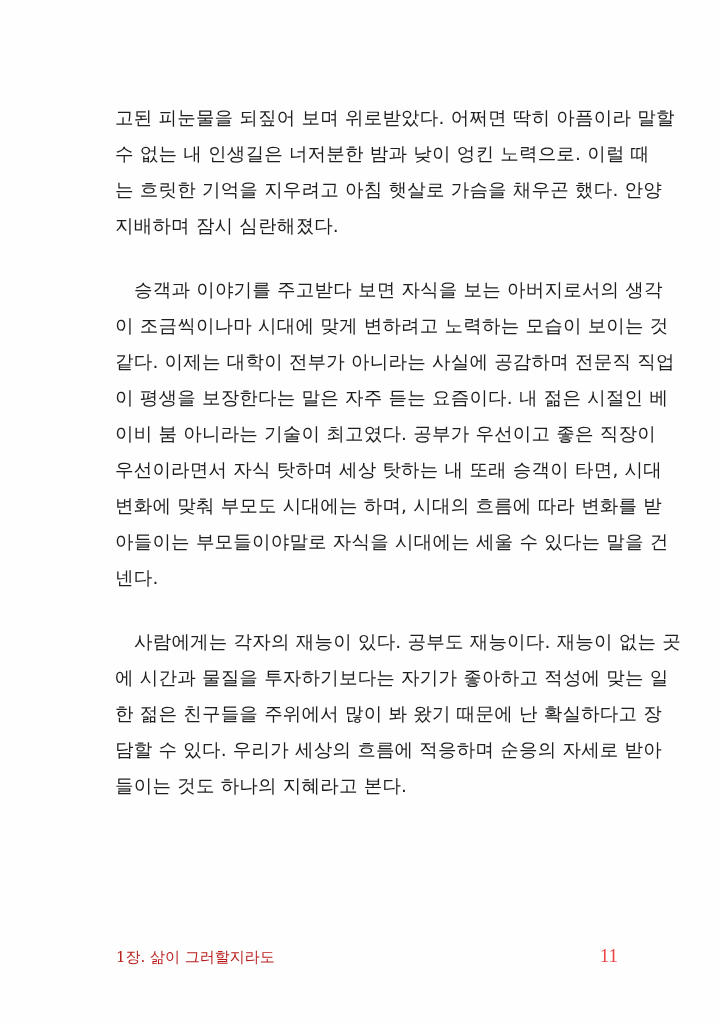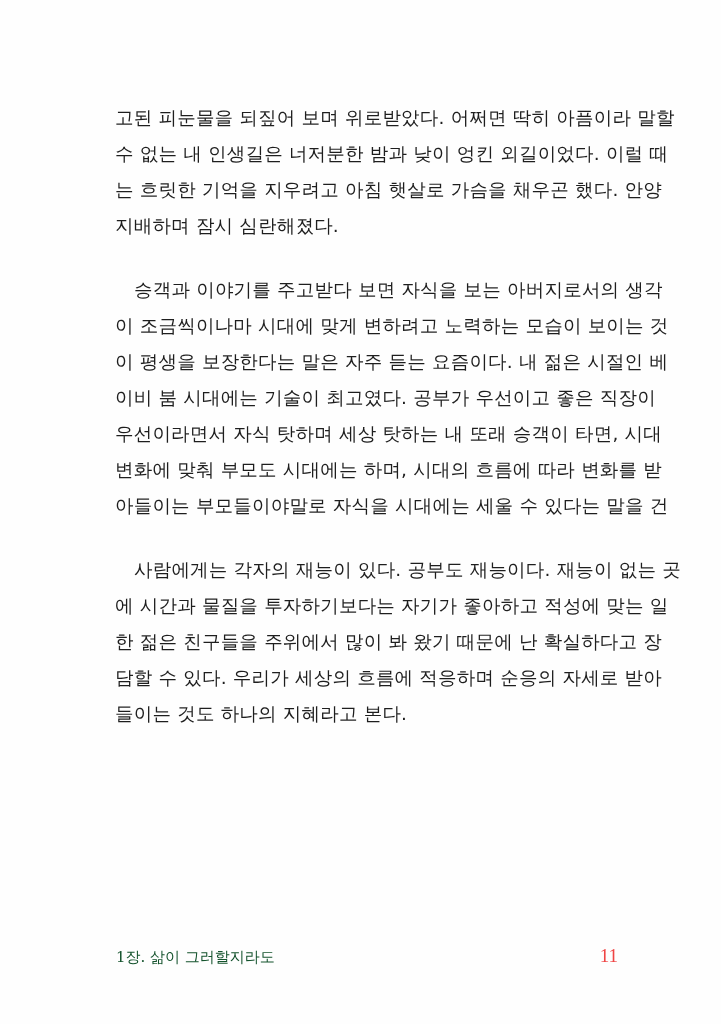--- a/index.html
+++ b/index.html
@@ -47,54 +47,56 @@
     }
     .line.indent {
       padding-left: 19px;
     }
     .footer-chapter {
       position: absolute;
       left: 116px;
       top: 946px;
       font-size: 15px;
       line-height: 22px;
-      color: #14532d;
+      color: #b91c1c;
       font-family: "DejaVu Serif", "Liberation Serif", serif;
     }
     .footer-page {
       position: absolute;
       right: 103px;
       top: 944px;
       font-size: 19px;
       line-height: 24px;
       color: #ef4444;
       font-family: "Liberation Serif", "DejaVu Serif", serif;
     }
   </style>
 </head>
 <body>
 
 <div class="page">
   <div class="body-text">
 
     <p class="paragraph">
       <span class="line">고된 피눈물을 되짚어 보며 위로받았다. 어쩌면 딱히 아픔이라 말할</span>
-      <span class="line">수 없는 내 인생길은 너저분한 밤과 낮이 엉킨 외길이었다. 이럴 때</span>
+      <span class="line">수 없는 내 인생길은 너저분한 밤과 낮이 엉킨 노력으로. 이럴 때</span>
       <span class="line">는 흐릿한 기억을 지우려고 아침 햇살로 가슴을 채우곤 했다. 안양</span>
       <span class="line last">지배하며 잠시 심란해졌다.</span>
     </p>
 
     <p class="paragraph">
       <span class="line indent">승객과 이야기를 주고받다 보면 자식을 보는 아버지로서의 생각</span>
       <span class="line">이 조금씩이나마 시대에 맞게 변하려고 노력하는 모습이 보이는 것</span>
+      <span class="line">같다. 이제는 대학이 전부가 아니라는 사실에 공감하며 전문직 직업</span>
       <span class="line">이 평생을 보장한다는 말은 자주 듣는 요즘이다. 내 젊은 시절인 베</span>
-      <span class="line">이비 붐 시대에는 기술이 최고였다. 공부가 우선이고 좋은 직장이</span>
+      <span class="line">이비 붐 아니라는 기술이 최고였다. 공부가 우선이고 좋은 직장이</span>
       <span class="line">우선이라면서 자식 탓하며 세상 탓하는 내 또래 승객이 타면, 시대</span>
       <span class="line">변화에 맞춰 부모도 시대에는 하며, 시대의 흐름에 따라 변화를 받</span>
       <span class="line">아들이는 부모들이야말로 자식을 시대에는 세울 수 있다는 말을 건</span>
+      <span class="line last">넨다.</span>
     </p>
 
     <p class="paragraph">
       <span class="line indent">사람에게는 각자의 재능이 있다. 공부도 재능이다. 재능이 없는 곳</span>
       <span class="line">에 시간과 물질을 투자하기보다는 자기가 좋아하고 적성에 맞는 일</span>
       <span class="line">한 젊은 친구들을 주위에서 많이 봐 왔기 때문에 난 확실하다고 장</span>
       <span class="line">담할 수 있다. 우리가 세상의 흐름에 적응하며 순응의 자세로 받아</span>
       <span class="line last">들이는 것도 하나의 지혜라고 본다.</span>
     </p>
 

